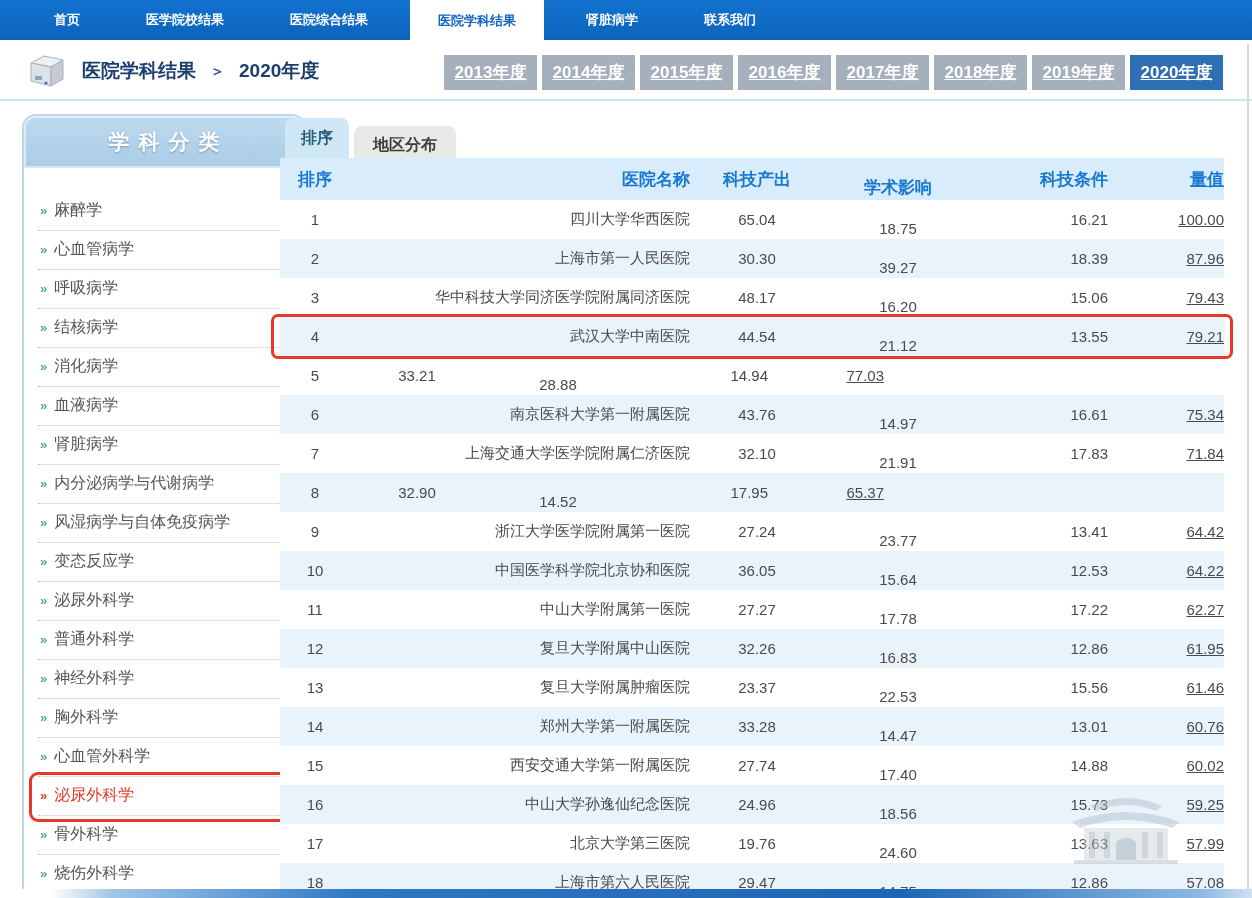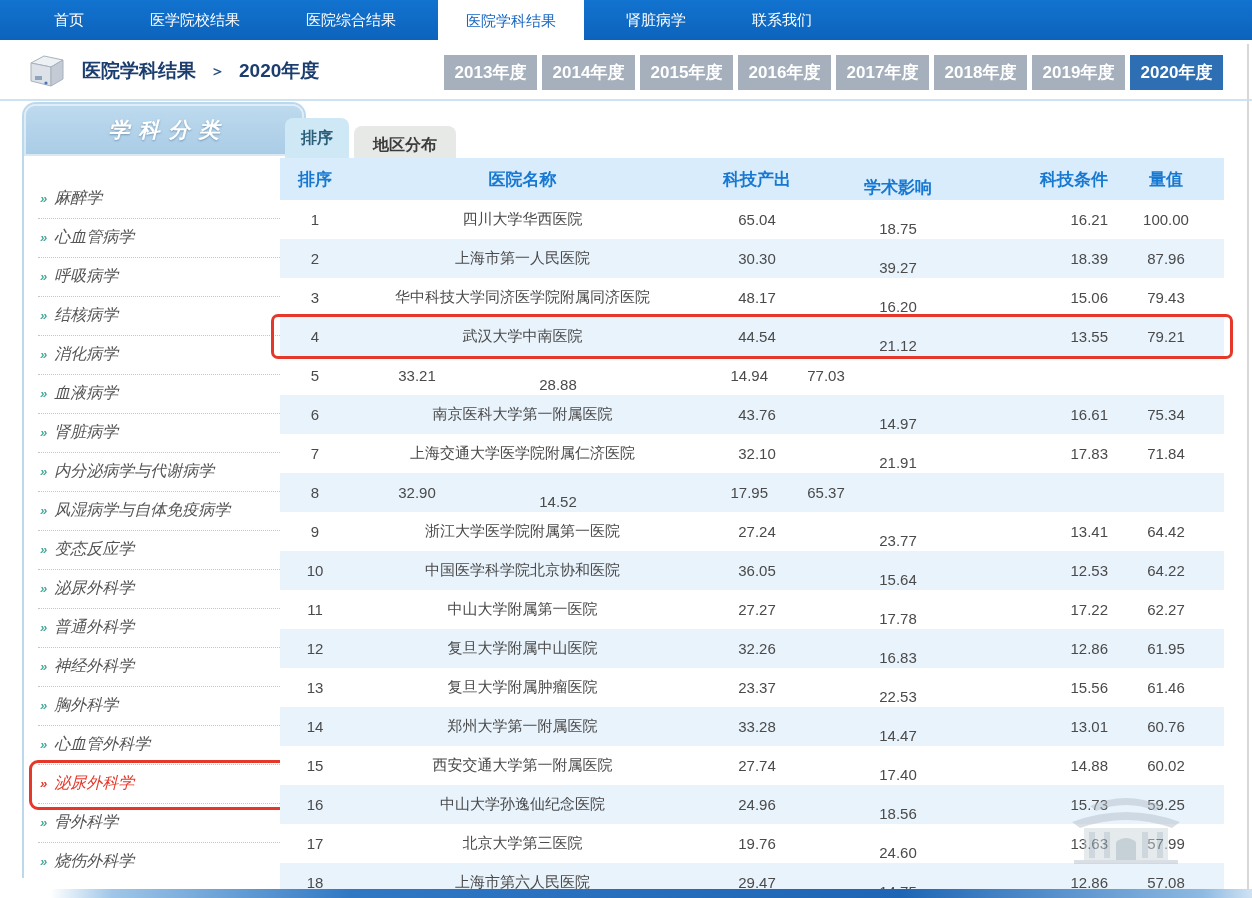--- a/index.html
+++ b/index.html
@@ -4,45 +4,45 @@
 <style>
   * { margin:0; padding:0; box-sizing:border-box; }
   html,body { width:1252px; height:898px; }
   body { position:relative; overflow:hidden; background:#fff;
          font-family:"Liberation Sans","DejaVu Sans",sans-serif; }
 
   
   .topnav { position:absolute; top:0; left:0; width:100%; height:40px;
             background:linear-gradient(#1273d0,#0c63bc); display:flex;
             align-items:flex-start; padding-left:30px; gap:18px; z-index:3; }
-  .nav-item { color:#fff; font-weight:normal; font-size:15px; line-height:40px;
+  .nav-item { color:#fff; font-weight:bold; font-size:13px; line-height:40px;
               padding:0 24px; cursor:pointer; white-space:nowrap;text-align:center; }
   .nav-item.active { background:#fff; color:#1565c0; height:48px;
                      line-height:42px; padding:0 28px; }
 
   
   .yearbar { position:absolute; top:55px; left:444px; display:flex; gap:5px; z-index:2; }
   .year-btn { width:93px; height:35px; line-height:35px; text-align:center;
               color:#fff; font-weight:bold; font-size:17px; background:#a6b0bd;
-              cursor:pointer; }
+              cursor:pointer;text-decoration:underline; }
   .year-btn.active { background:#2d6fb2; }
 
   
   .breadcrumb { position:absolute; top:50px; left:26px; display:flex;
                 align-items:center; gap:14px; }
   .crumb-icon { width:42px; height:42px; }
   .crumb-text { font-size:19px; font-weight:bold; color:#1c3e6e; }
   .crumb-sep  { font-size:15px; font-weight:bold; color:#2a517f; }
   .hr-line { position:absolute; top:99px; left:0; width:100%; height:2px;
              background:#cde3f2; }
 
   
-  .sidebar { position:absolute; left:22px; top:102px; width:284px; height:776px;
+  .sidebar { position:absolute; left:22px; top:114px; width:284px; height:776px;
              background:#fff; border:2px solid #bcd8ec; border-bottom:none;
-             border-radius:14px 14px 0 0; overflow:hidden;font-style:italic; }
+             border-radius:14px 14px 0 0; overflow:hidden; }
   .sidebar-head { height:52px; line-height:52px; text-align:center;
                   background:linear-gradient(#bedaee,#a9cce6); color:#fff;
                   font-size:21px; font-weight:bold; letter-spacing:9px;
                   text-indent:9px; border-radius:11px 11px 0 0;
                   box-shadow:inset 0 0 0 2px rgba(255,255,255,.55);
                   text-shadow:0 1px 2px rgba(110,145,175,.9); }
   .sidebar-list { list-style:none; margin:24px 14px 0; }
   .sidebar-item { position:relative; display:flex; align-items:center;
                   padding:8px 2px 9px; border-bottom:1px dotted #c6c6c6;
                   font-size:16px; color:#555; cursor:pointer; }
@@ -62,25 +62,25 @@
   .tab.active { width:64px; height:40px; line-height:40px; background:#cfe8f6;
                 color:#2a5d78; }
   .tab.inactive { width:102px; height:32px; line-height:38px; background:#e7e9e6;
                   color:#3c3c3c; }
   .thead { display:flex; height:42px; align-items:center; background:#d9ecfb;
            color:#1778d2; font-size:17px; font-weight:bold; }
   .trow  { display:flex; height:39px; align-items:center; font-size:15px;
            color:#4a4a4a; background:#fff; }
   .trow.alt { background:#e9f3fc; }
   .c0 { width:70px;  text-align:center; }
-  .c1 { width:340px; padding-left:5px; text-align:center; white-space:nowrap; }
+  .c1 { width:340px; padding-left:5px; text-align:right; white-space:nowrap; }
   .c2 { width:134px; text-align:center; }
   .c3 { width:148px; text-align:center;margin-top:17px; }
   .c4 { width:136px; text-align:right; }
-  .c5 { width:116px; text-align:center; }
+  .c5 { width:116px; text-align:right;text-decoration:underline; }
   .row-ring { position:absolute; left:-9px; width:962px; top:196px; height:45px;
               border:3px solid #e5382a; border-radius:7px; pointer-events:none;
               z-index:4; }
 
   
   .watermark { position:absolute; left:1056px; top:786px; width:140px;
                height:84px; opacity:.5; pointer-events:none; z-index:5; }
   .footbar { position:absolute; bottom:0; left:0; width:100%; height:9px;
              background:linear-gradient(90deg,#ffffff 0%,#ffffff 4%,#9fc6e8 9%,
                #3078c4 28%,#1e66b5 72%,#8db9e2 96%,#cfe2f3 100%); z-index:6; }

